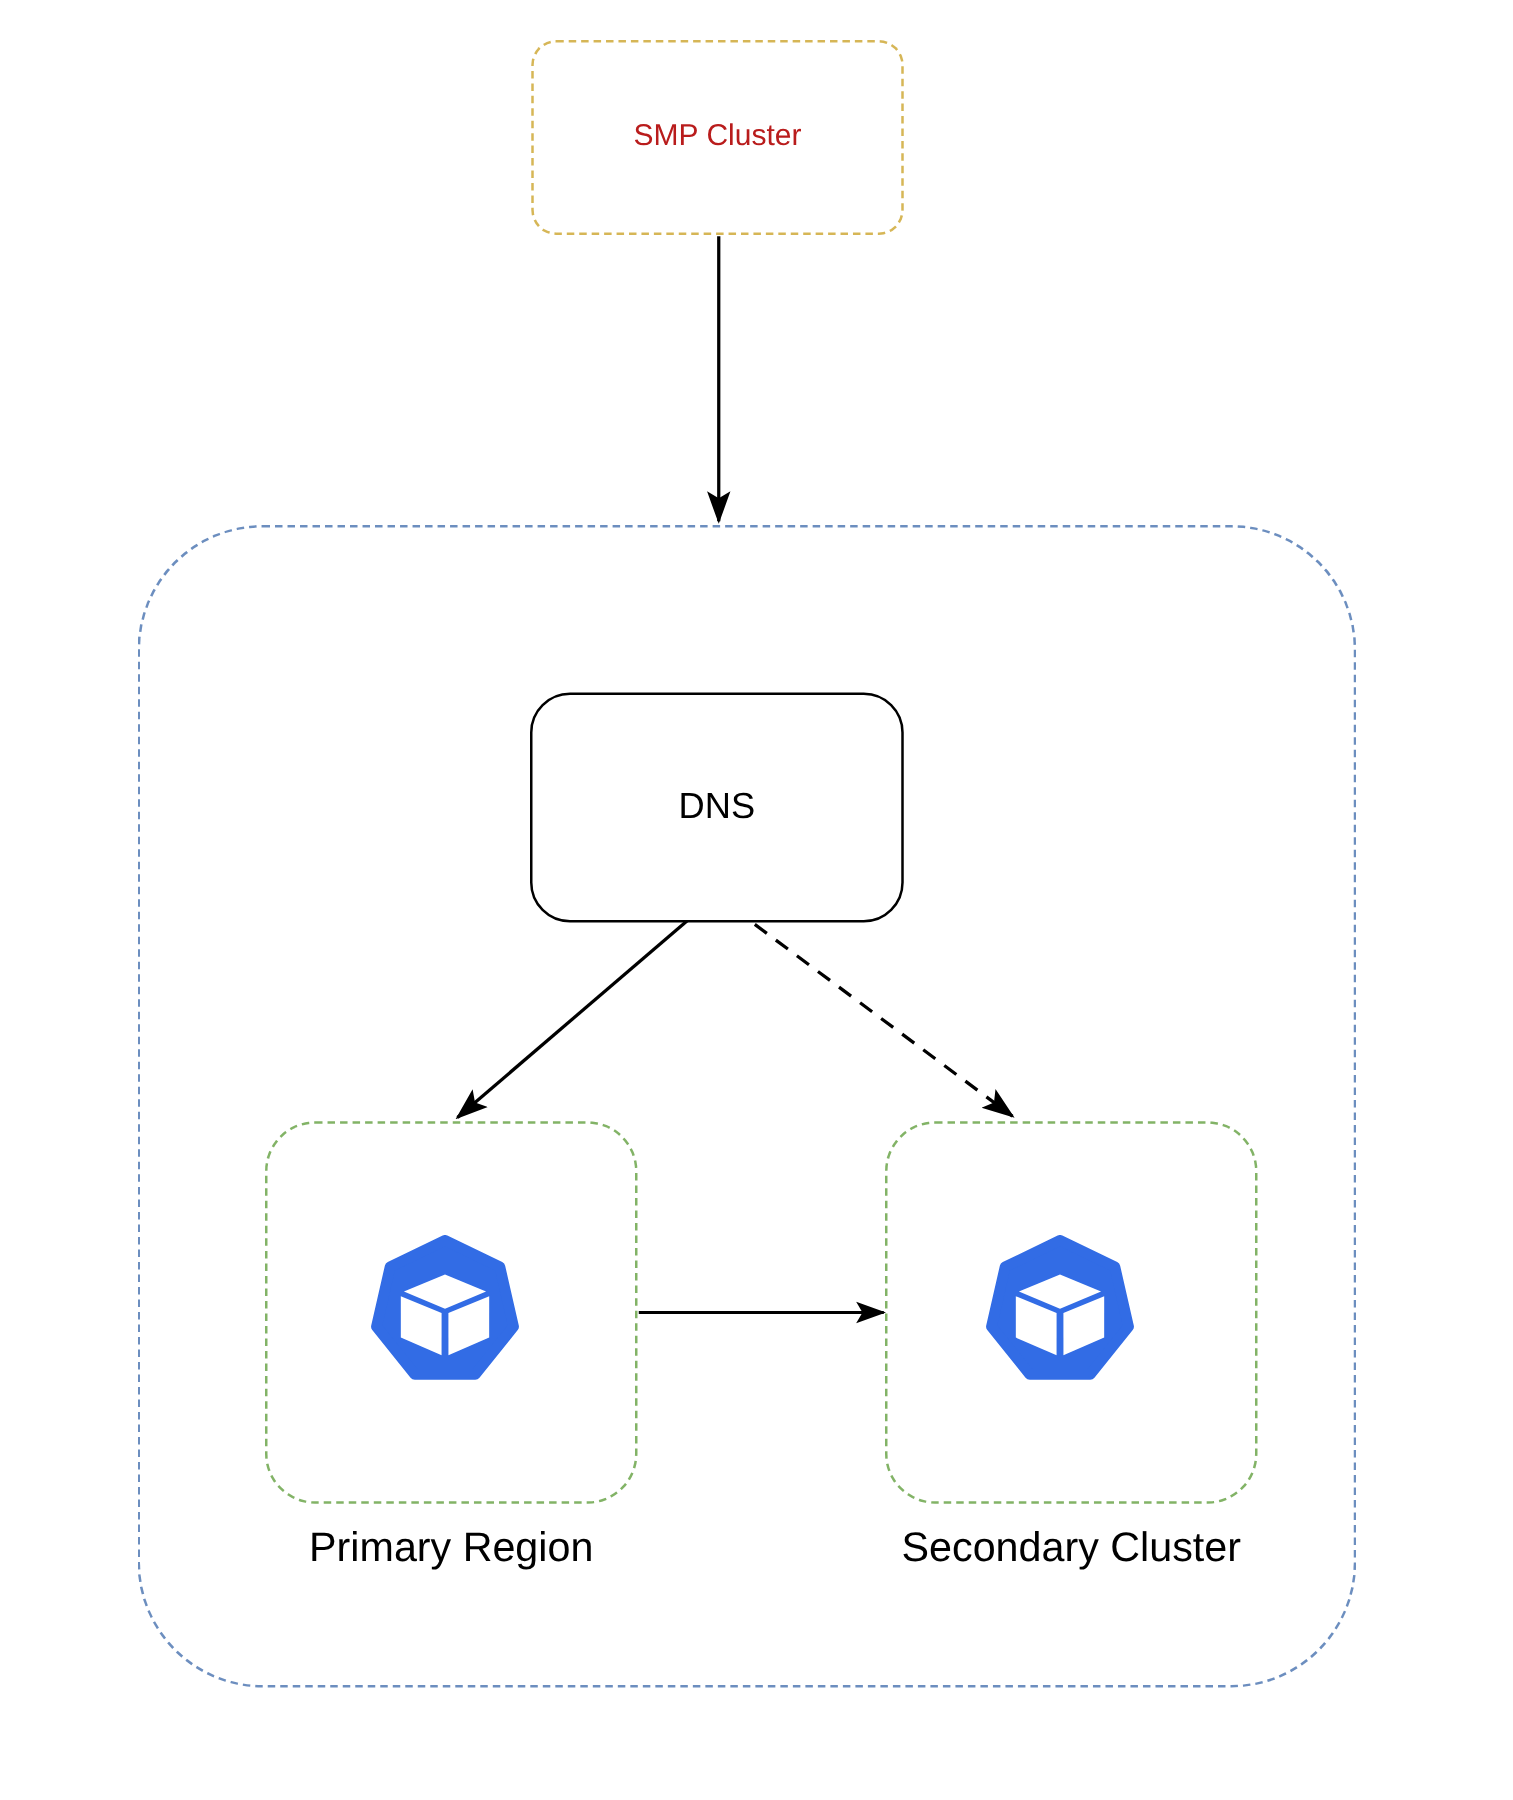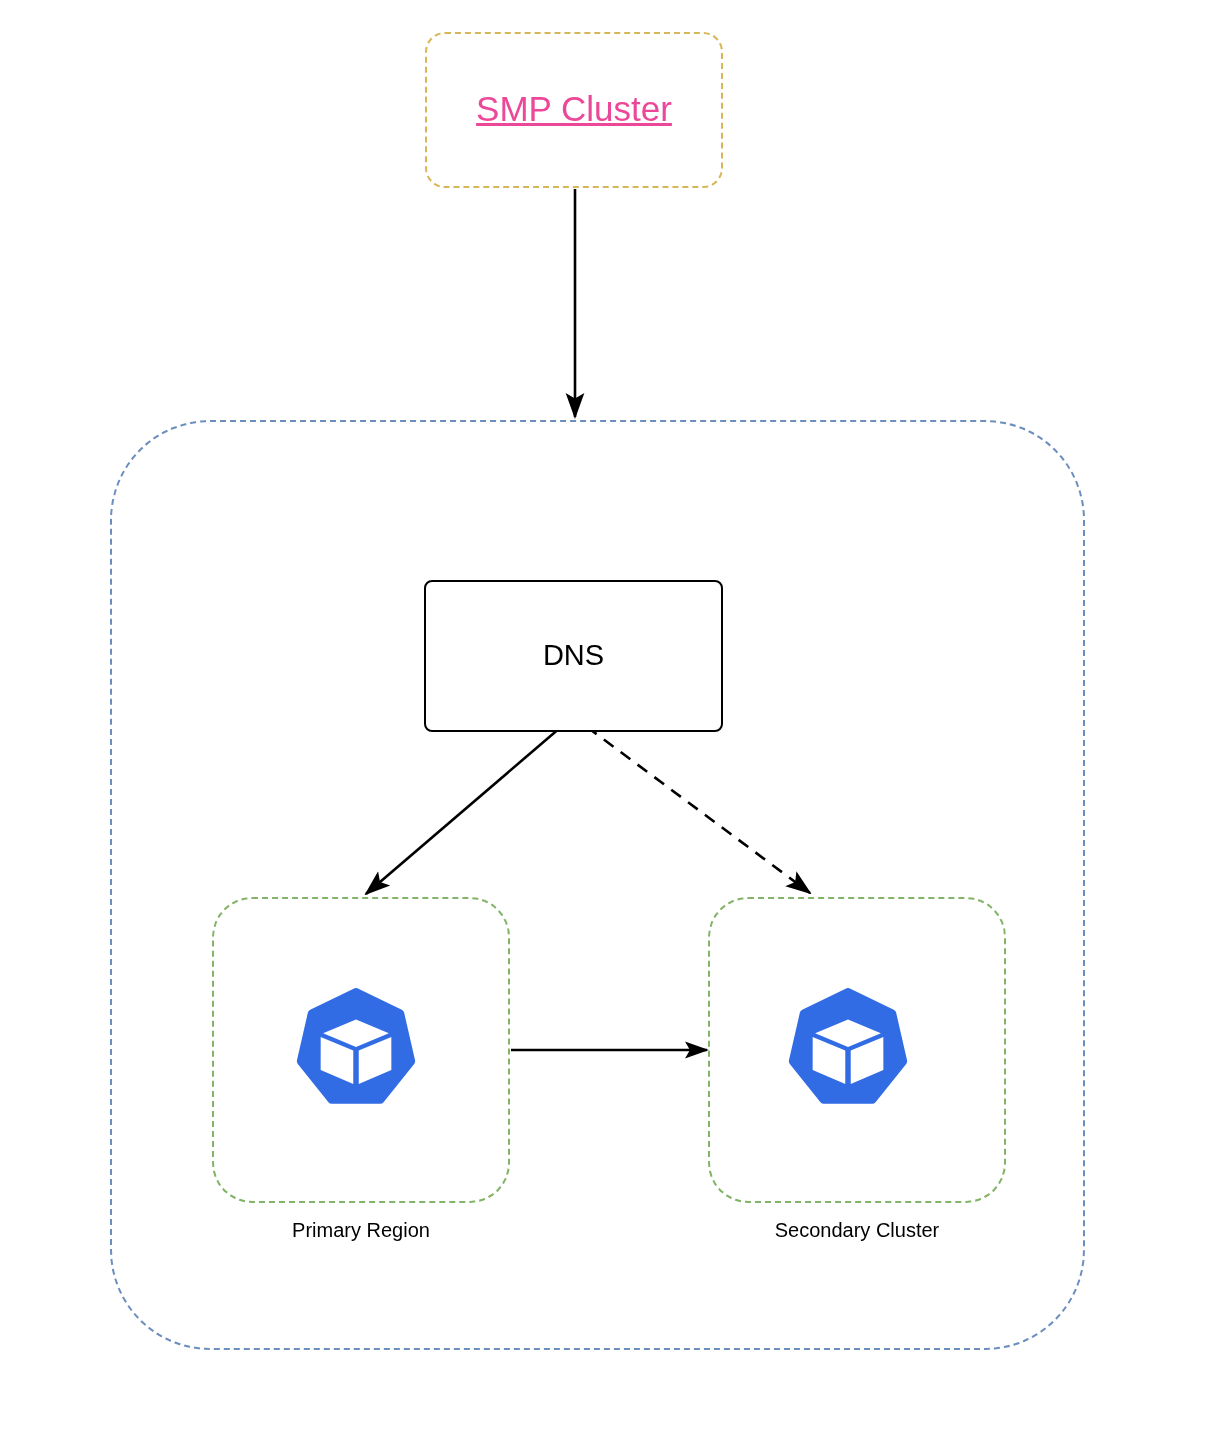--- a/index.html
+++ b/index.html
@@ -32,46 +32,45 @@
   #smp-cluster {
     left: 425px;
     top: 32px;
     width: 298px;
     height: 156px;
     border: 2px dashed #d6b656;
     border-radius: 20px;
     background: #ffffff;
   }
   #smp-cluster .node-label {
-    font-size: 35px;
+    font-size: 24px;
     line-height: 1.1;
-    color: #ec4899;
+    color: #b91c1c;
     margin-top: -2px;
-    text-decoration: underline;
   }
 
   
   #platform-boundary {
     left: 110px;
     top: 420px;
     width: 975px;
     height: 930px;
     border: 2px dashed #6c8ebf;
     border-radius: 100px;
     background: transparent;
   }
 
   
   #dns-node {
     left: 424px;
-    top: 580px;
+    top: 554px;
     width: 299px;
-    height: 152px;
+    height: 184px;
     border: 2px solid #000000;
-    border-radius: 8px;
+    border-radius: 32px;
     background: #ffffff;
   }
   #dns-node .node-label {
     font-size: 29px;
     line-height: 1.1;
     color: #000000;
   }
 
   
   .region-group {
@@ -85,21 +84,21 @@
     background: transparent;
   }
   #region-primary  { left: 212px; }
   #region-secondary{ left: 708px; }
 
   .region-label {
     position: absolute;
     top: 1218px;
     width: 298px;
     text-align: center;
-    font-size: 20px;
+    font-size: 33px;
     color: #000000;
     line-height: 1.2;
   }
   #region-primary-label   { left: 212px; }
   #region-secondary-label { left: 708px; }
 
   
   .k8s-logo {
     position: absolute;
     width: 124px;

